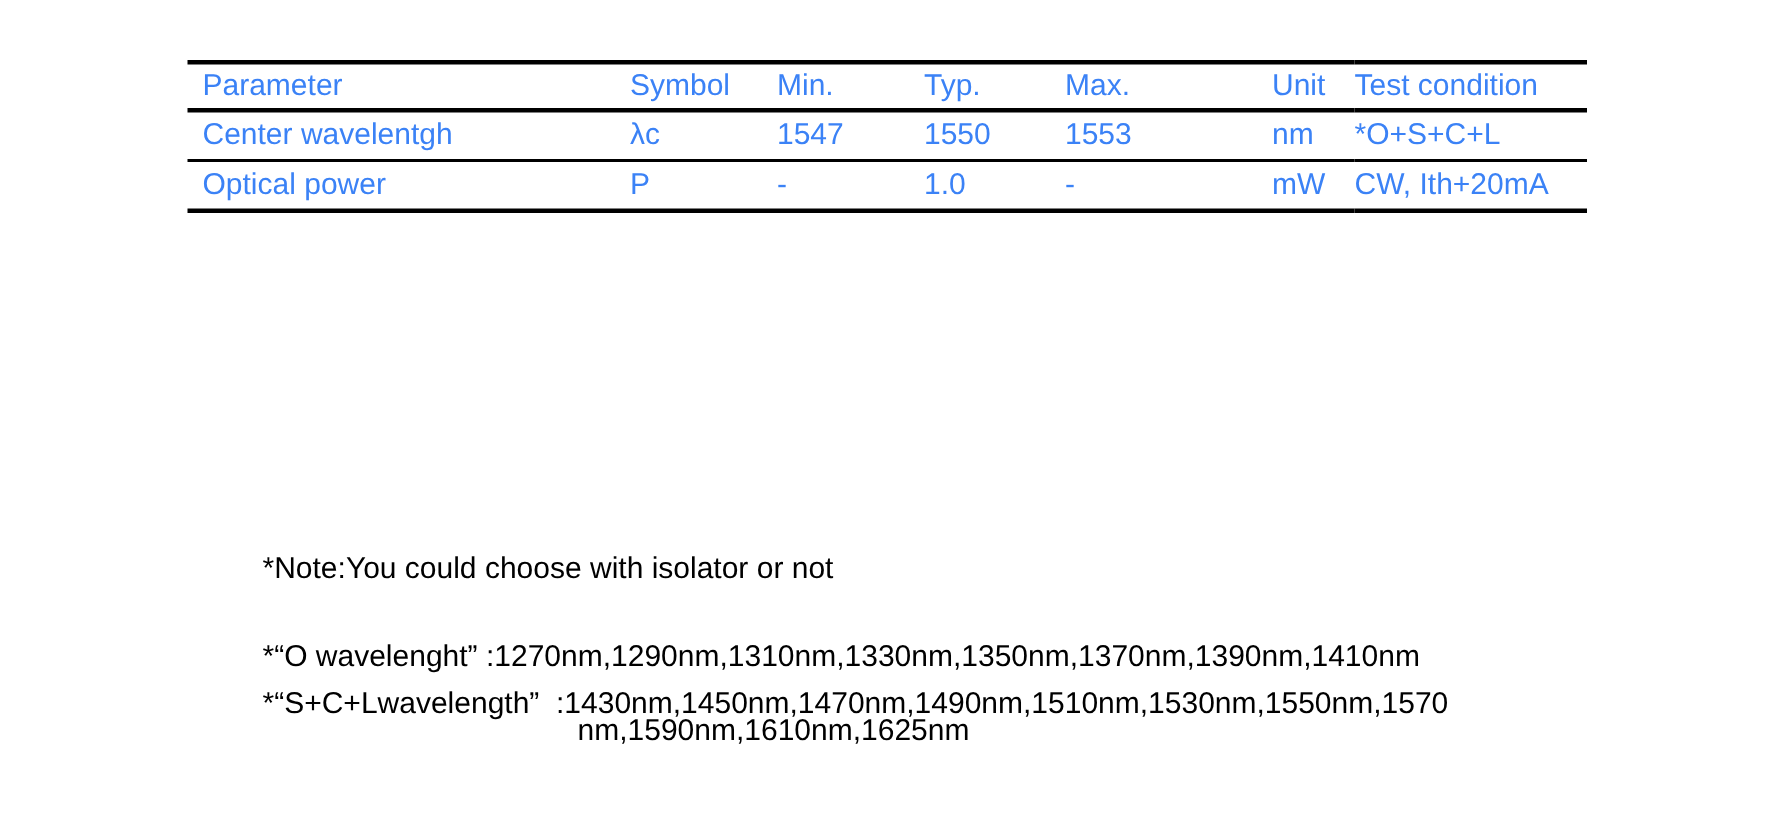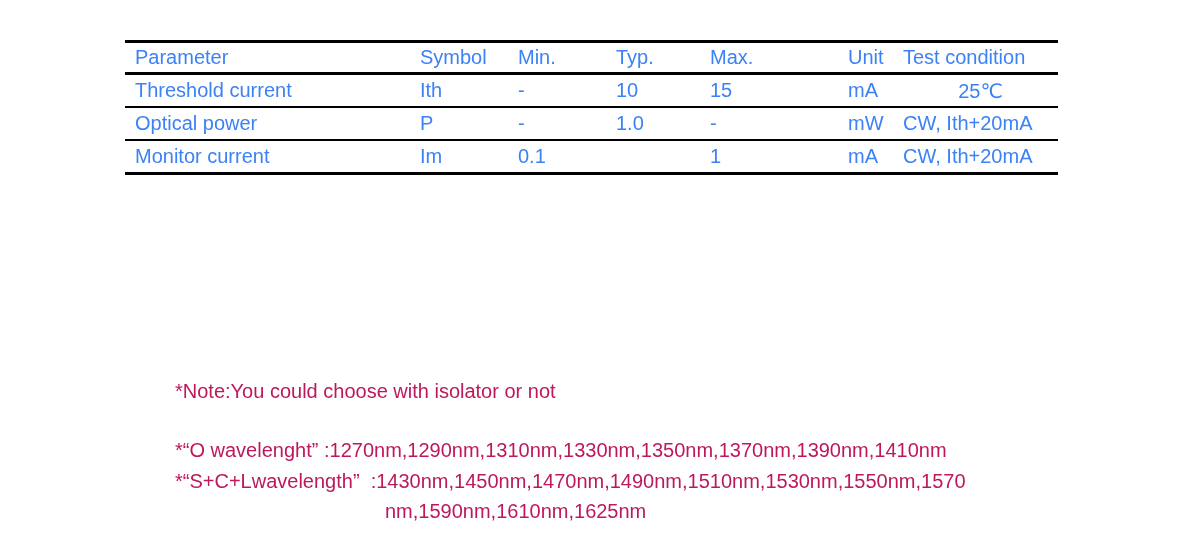--- a/index.html
+++ b/index.html
@@ -44,34 +44,33 @@
   .spec-table th { height: 29px; }
   .spec-table td { height: 31px; }
   .spec-table th:first-child, .spec-table td:first-child { padding-left: 10px; }
   .spec-table td.center { text-align: center; }
   .notes {
     position: absolute;
     left: 175px;
     top: 367px;
     width: 950px;
     height: 160px;
-    color: #be185d;
+    color: #000000;
     font-size: 20px;
-    margin-top: 12px;
   }
   .note {
     position: absolute;
     left: 0;
     white-space: pre;
     line-height: 24px;
   }
   .note:nth-child(1) { top: 0; }
   .note:nth-child(2) { top: 59px; }
   .note:nth-child(3) { top: 90px; }
-  .note:nth-child(4) { top: 120px; left: 210px; }
+  .note:nth-child(4) { top: 108px; left: 210px; }
 </style>
 </head>
 <body>
 
 <div class="page">
 
   <table class="spec-table">
     <colgroup>
       <col style="width:295px">
       <col style="width:98px">
@@ -87,44 +86,35 @@
         <th>Symbol</th>
         <th>Min.</th>
         <th>Typ.</th>
         <th>Max.</th>
         <th>Unit</th>
         <th>Test condition</th>
       </tr>
     </thead>
     <tbody id="spec-body">
         <tr>
-          <td>Threshold current</td>
-          <td>Ith</td>
-          <td>-</td>
-          <td>10</td>
-          <td>15</td>
-          <td>mA</td>
-          <td class="center">25℃</td>
+          <td>Center wavelentgh</td>
+          <td>λc</td>
+          <td>1547</td>
+          <td>1550</td>
+          <td>1553</td>
+          <td>nm</td>
+          <td>*O+S+C+L</td>
         </tr>
         <tr>
           <td>Optical power</td>
           <td>P</td>
           <td>-</td>
           <td>1.0</td>
           <td>-</td>
           <td>mW</td>
-          <td>CW, Ith+20mA</td>
-        </tr>
-        <tr>
-          <td>Monitor current</td>
-          <td>Im</td>
-          <td>0.1</td>
-          <td></td>
-          <td>1</td>
-          <td>mA</td>
           <td>CW, Ith+20mA</td>
         </tr>
       </tbody>
   </table>
 
   <div class="notes" id="notes">
       <div class="note">*Note:You could choose with isolator or not</div>
       <div class="note">*“O wavelenght” :1270nm,1290nm,1310nm,1330nm,1350nm,1370nm,1390nm,1410nm</div>
       <div class="note">*“S+C+Lwavelength”  :1430nm,1450nm,1470nm,1490nm,1510nm,1530nm,1550nm,1570</div>
       <div class="note">nm,1590nm,1610nm,1625nm</div>

